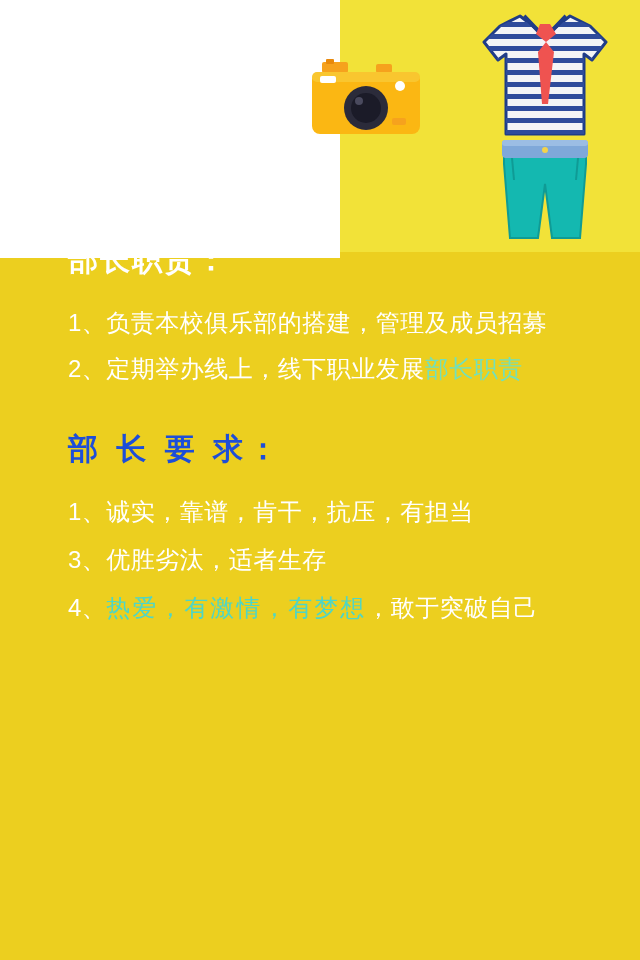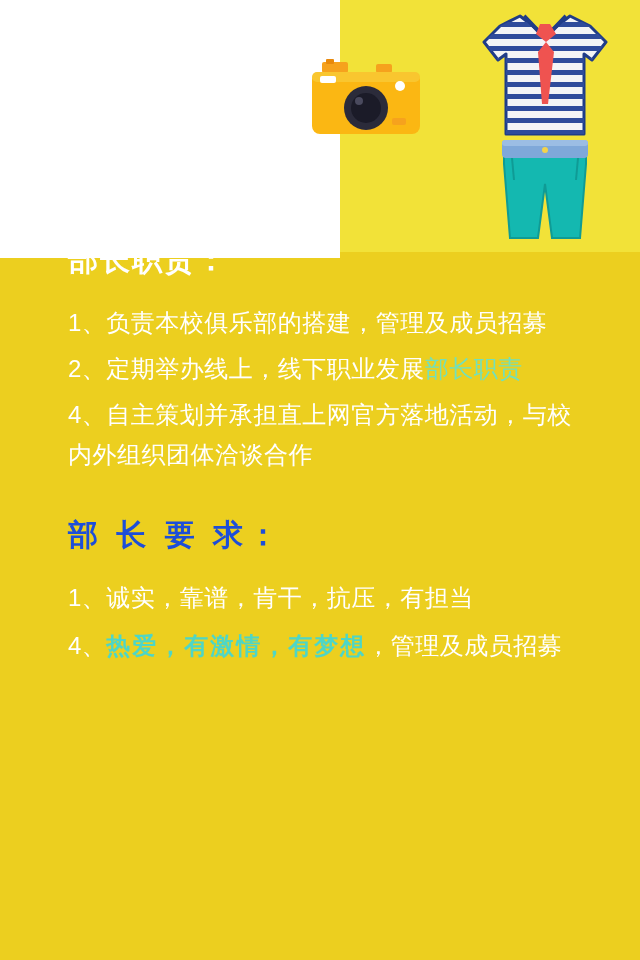--- a/index.html
+++ b/index.html
@@ -82,21 +82,21 @@
     font-size: 24px;
     line-height: 40px;
     margin-bottom: 6px;
     letter-spacing: 0.5px;
   }
   .item .hl-green {
     color: #73e0bb;
   }
   .item .hl-teal {
     color: #4ed6c6;
-    font-weight: bold;
+    font-weight: normal;
     letter-spacing: 2px;
   }
   .list-second .item {
     margin-bottom: 8px;
   }
 </style>
 </head>
 <body>
 
 <div class="bg-yellow-light"></div>
@@ -166,28 +166,28 @@
 <div class="content">
 
   <h2 class="section-heading">部长职责：</h2>
   <div class="list-first">
     <p class="item">
       <span>1、</span><span>负责本校俱乐部的搭建，管理及成员招募</span>
     </p>
     <p class="item">
       <span>2、</span><span>定期举办线上，线下职业发展</span><span class="hl-green">部长职责</span>
     </p>
-    <p class="item">
-      <span>4、</span><span>自主策划并承担直上网官方落地活动，与校内外组织团体洽谈合作</span>
-    </p>
   </div>
 
   <h2 class="section-heading second">部 长 要 求：</h2>
   <div class="list-second">
     <p class="item">
       <span>1、</span><span>诚实，靠谱，肯干，抗压，有担当</span>
     </p>
     <p class="item">
-      <span>4、</span><span class="hl-teal">热爱，有激情，有梦想</span><span>，管理及成员招募</span>
+      <span>3、</span><span>优胜劣汰，适者生存</span>
+    </p>
+    <p class="item">
+      <span>4、</span><span class="hl-teal">热爱，有激情，有梦想</span><span>，敢于突破自己</span>
     </p>
   </div>
 
 </div>
 
 </body></html>

